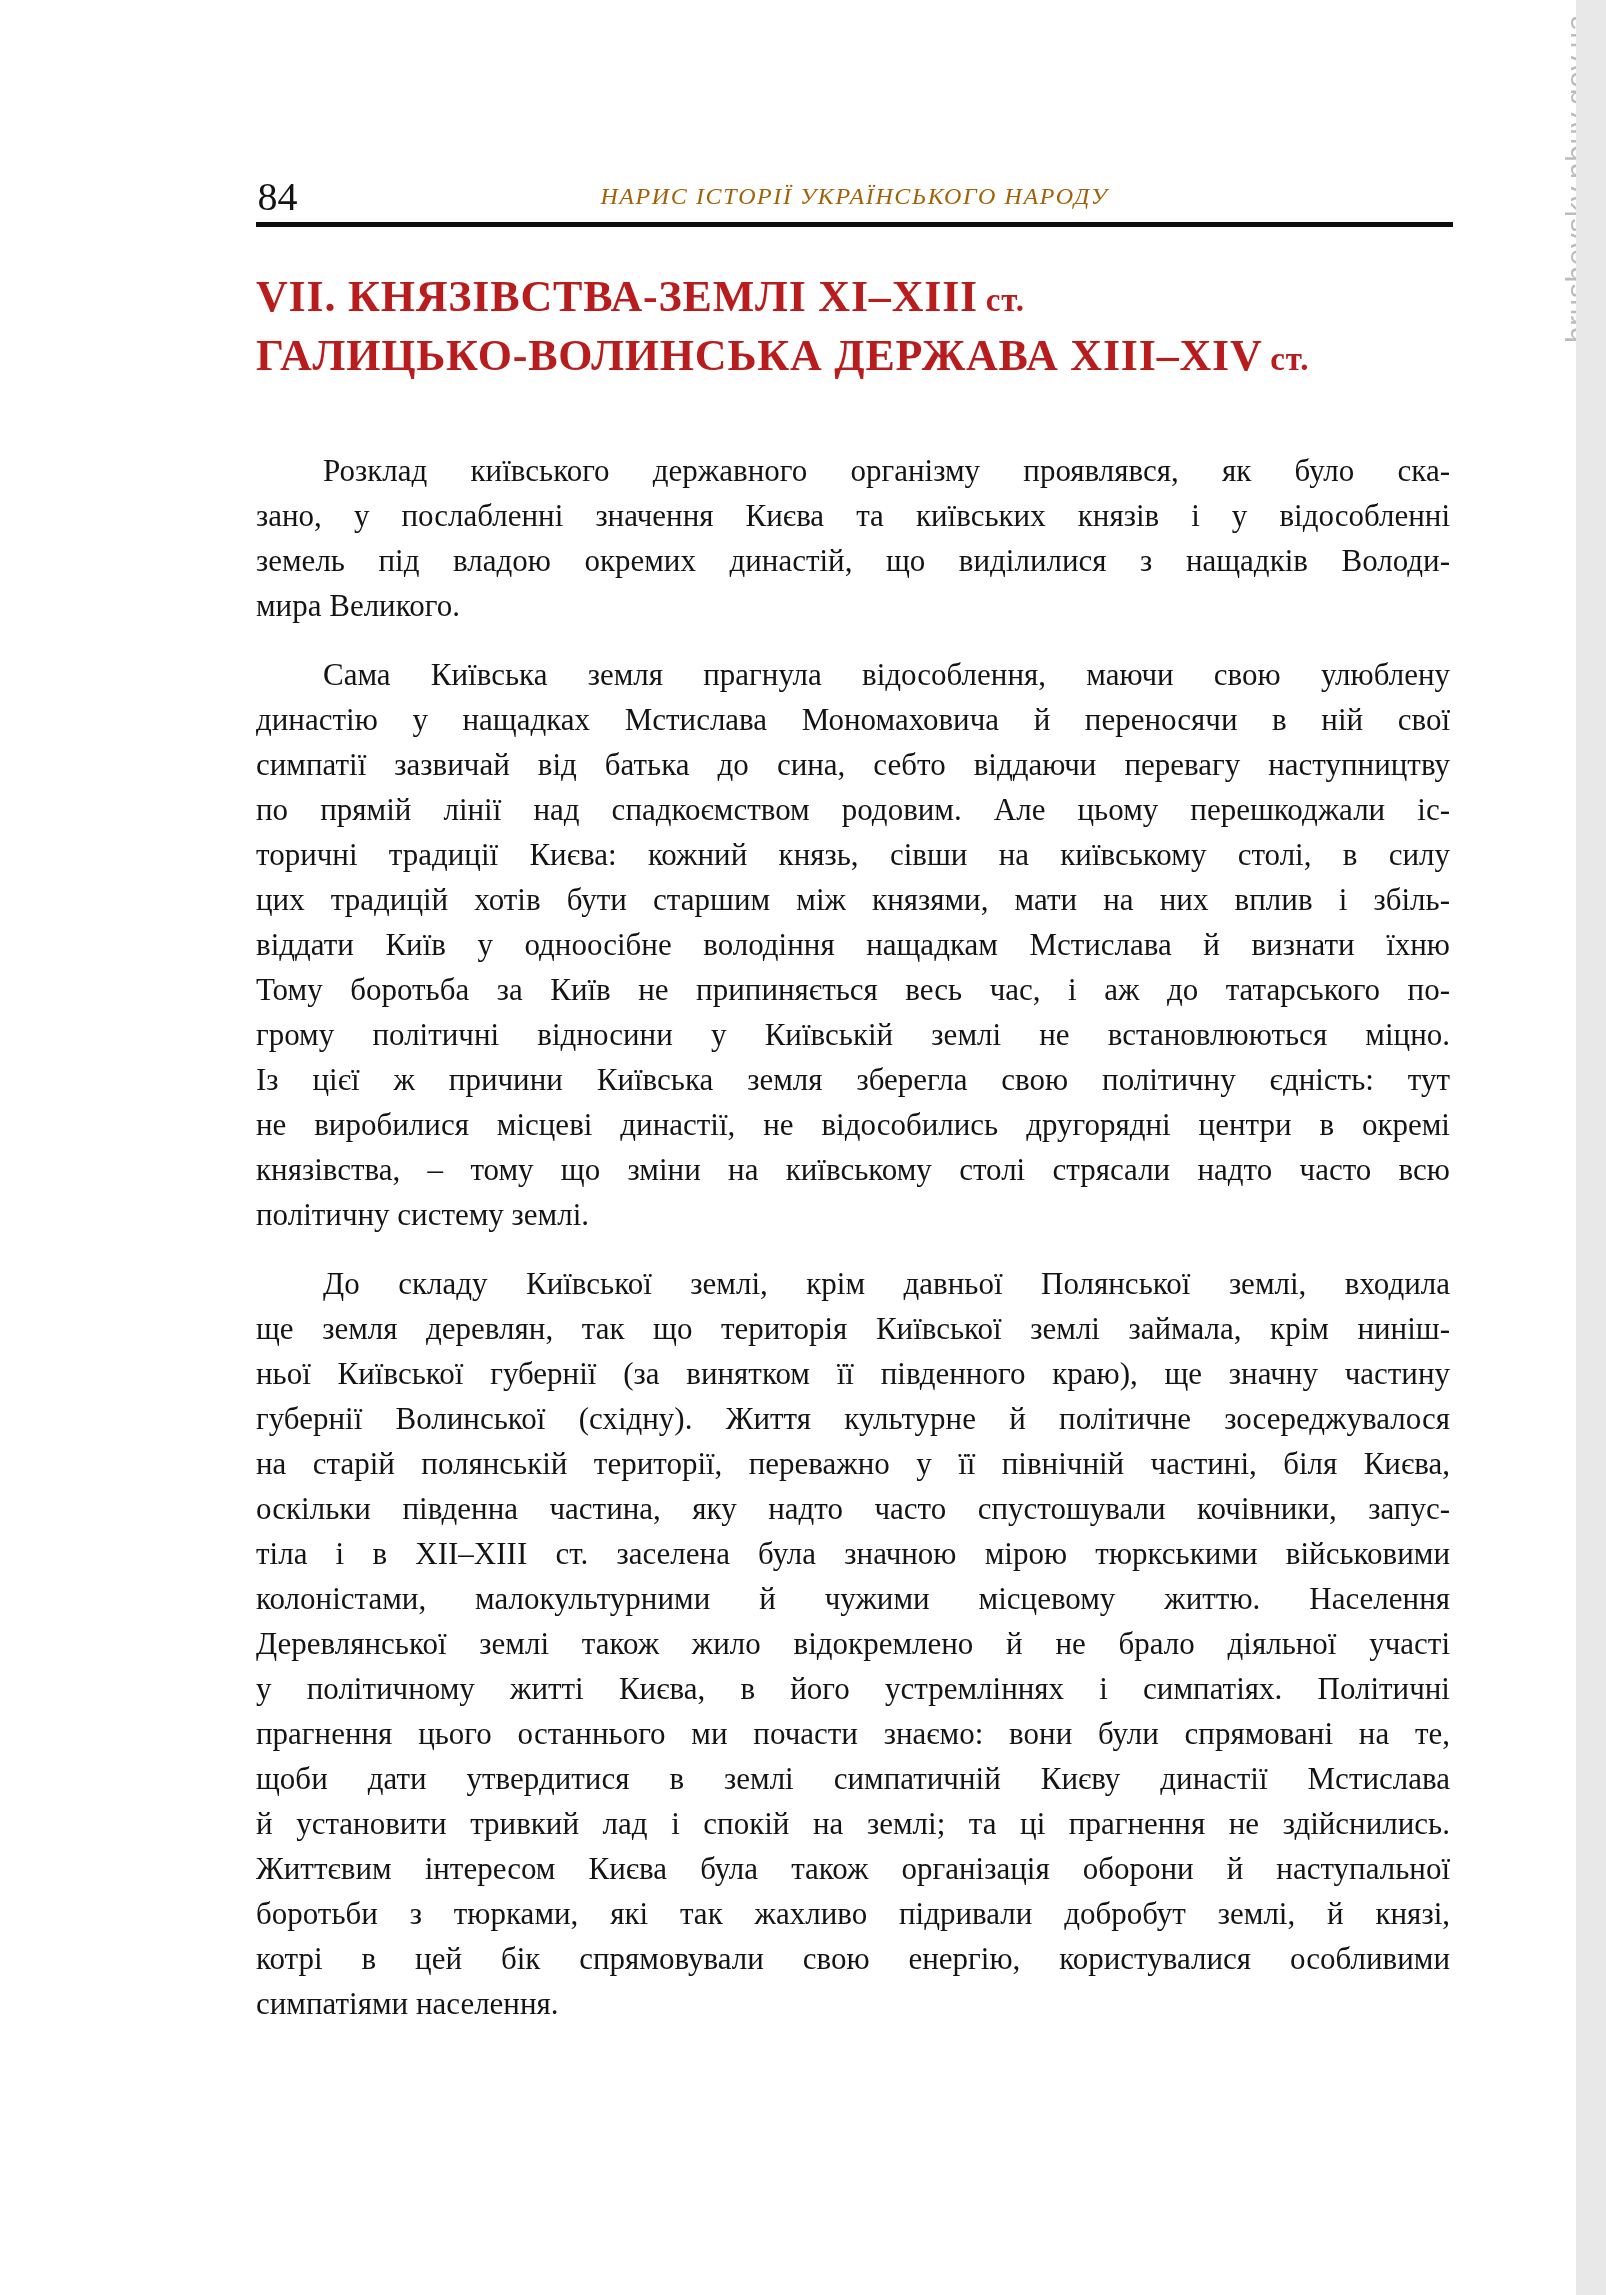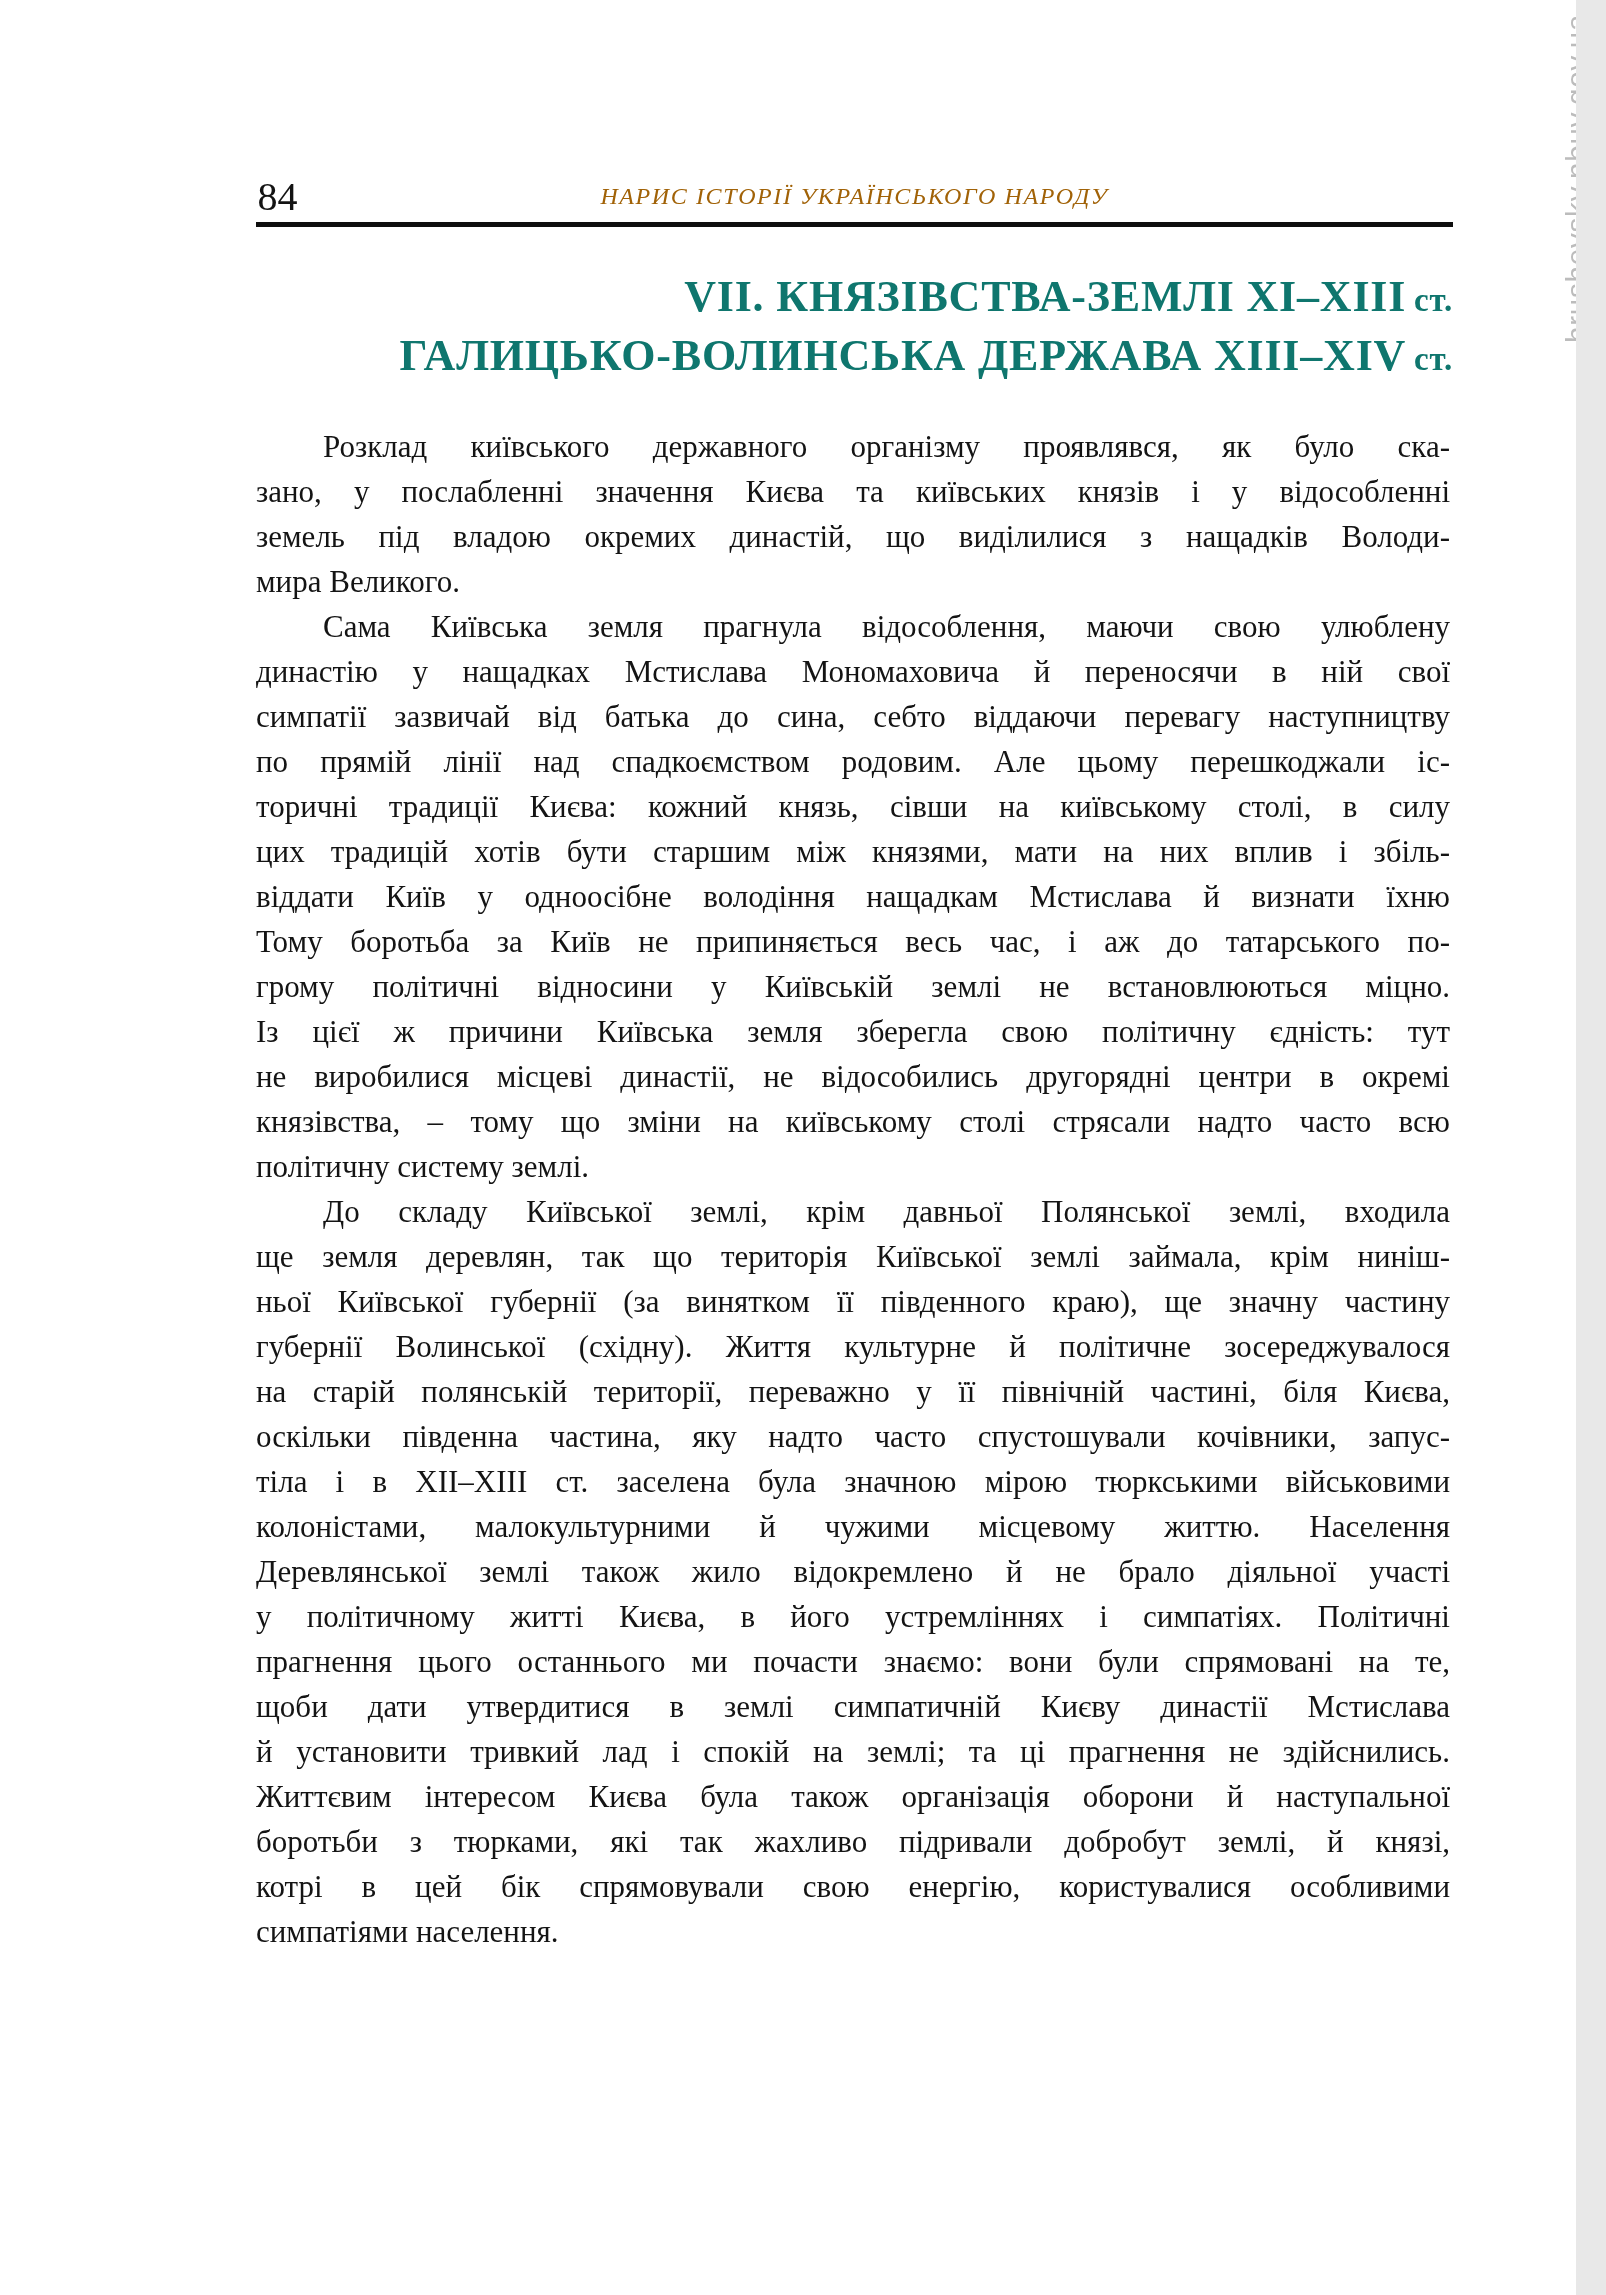--- a/index.html
+++ b/index.html
@@ -45,45 +45,45 @@
     top: 222px;
     width: 1197px;
     height: 5.4px;
     background: #0e0e0e;
   }
   .chapter-title {
     position: absolute;
     left: 256px;
     top: 269px;
     width: 1197px;
-    text-align: right;
+    text-align: left;
     font-weight: bold;
     font-size: 44px;
     line-height: 56px;
     letter-spacing: 0.8px;
-    color: #0f766e;
+    color: #b91c1c;
   }
   .chapter-title .st-suffix {
     font-size: 33px;
     margin-left: 7.8px;
   }
   .body-text {
     position: absolute;
     left: 256px;
     top: 424px;
     width: 1194px;
     font-size: 31px;
     line-height: 45px;
     color: #141414;
   }
   .line {
     text-align: justify;
     text-align-last: justify;
   }
-  .line.first { text-indent: 67px; }
+  .line.first { text-indent: 67px; margin-top: 24px; }
   .line.end { text-align-last: left; }
   .italic { }
   .watermark {
     position: absolute;
     left: 1560px;
     top: 343px;
     transform: rotate(-90deg);
     transform-origin: 0 0;
     white-space: nowrap;
     font-family: "Liberation Sans", sans-serif;

